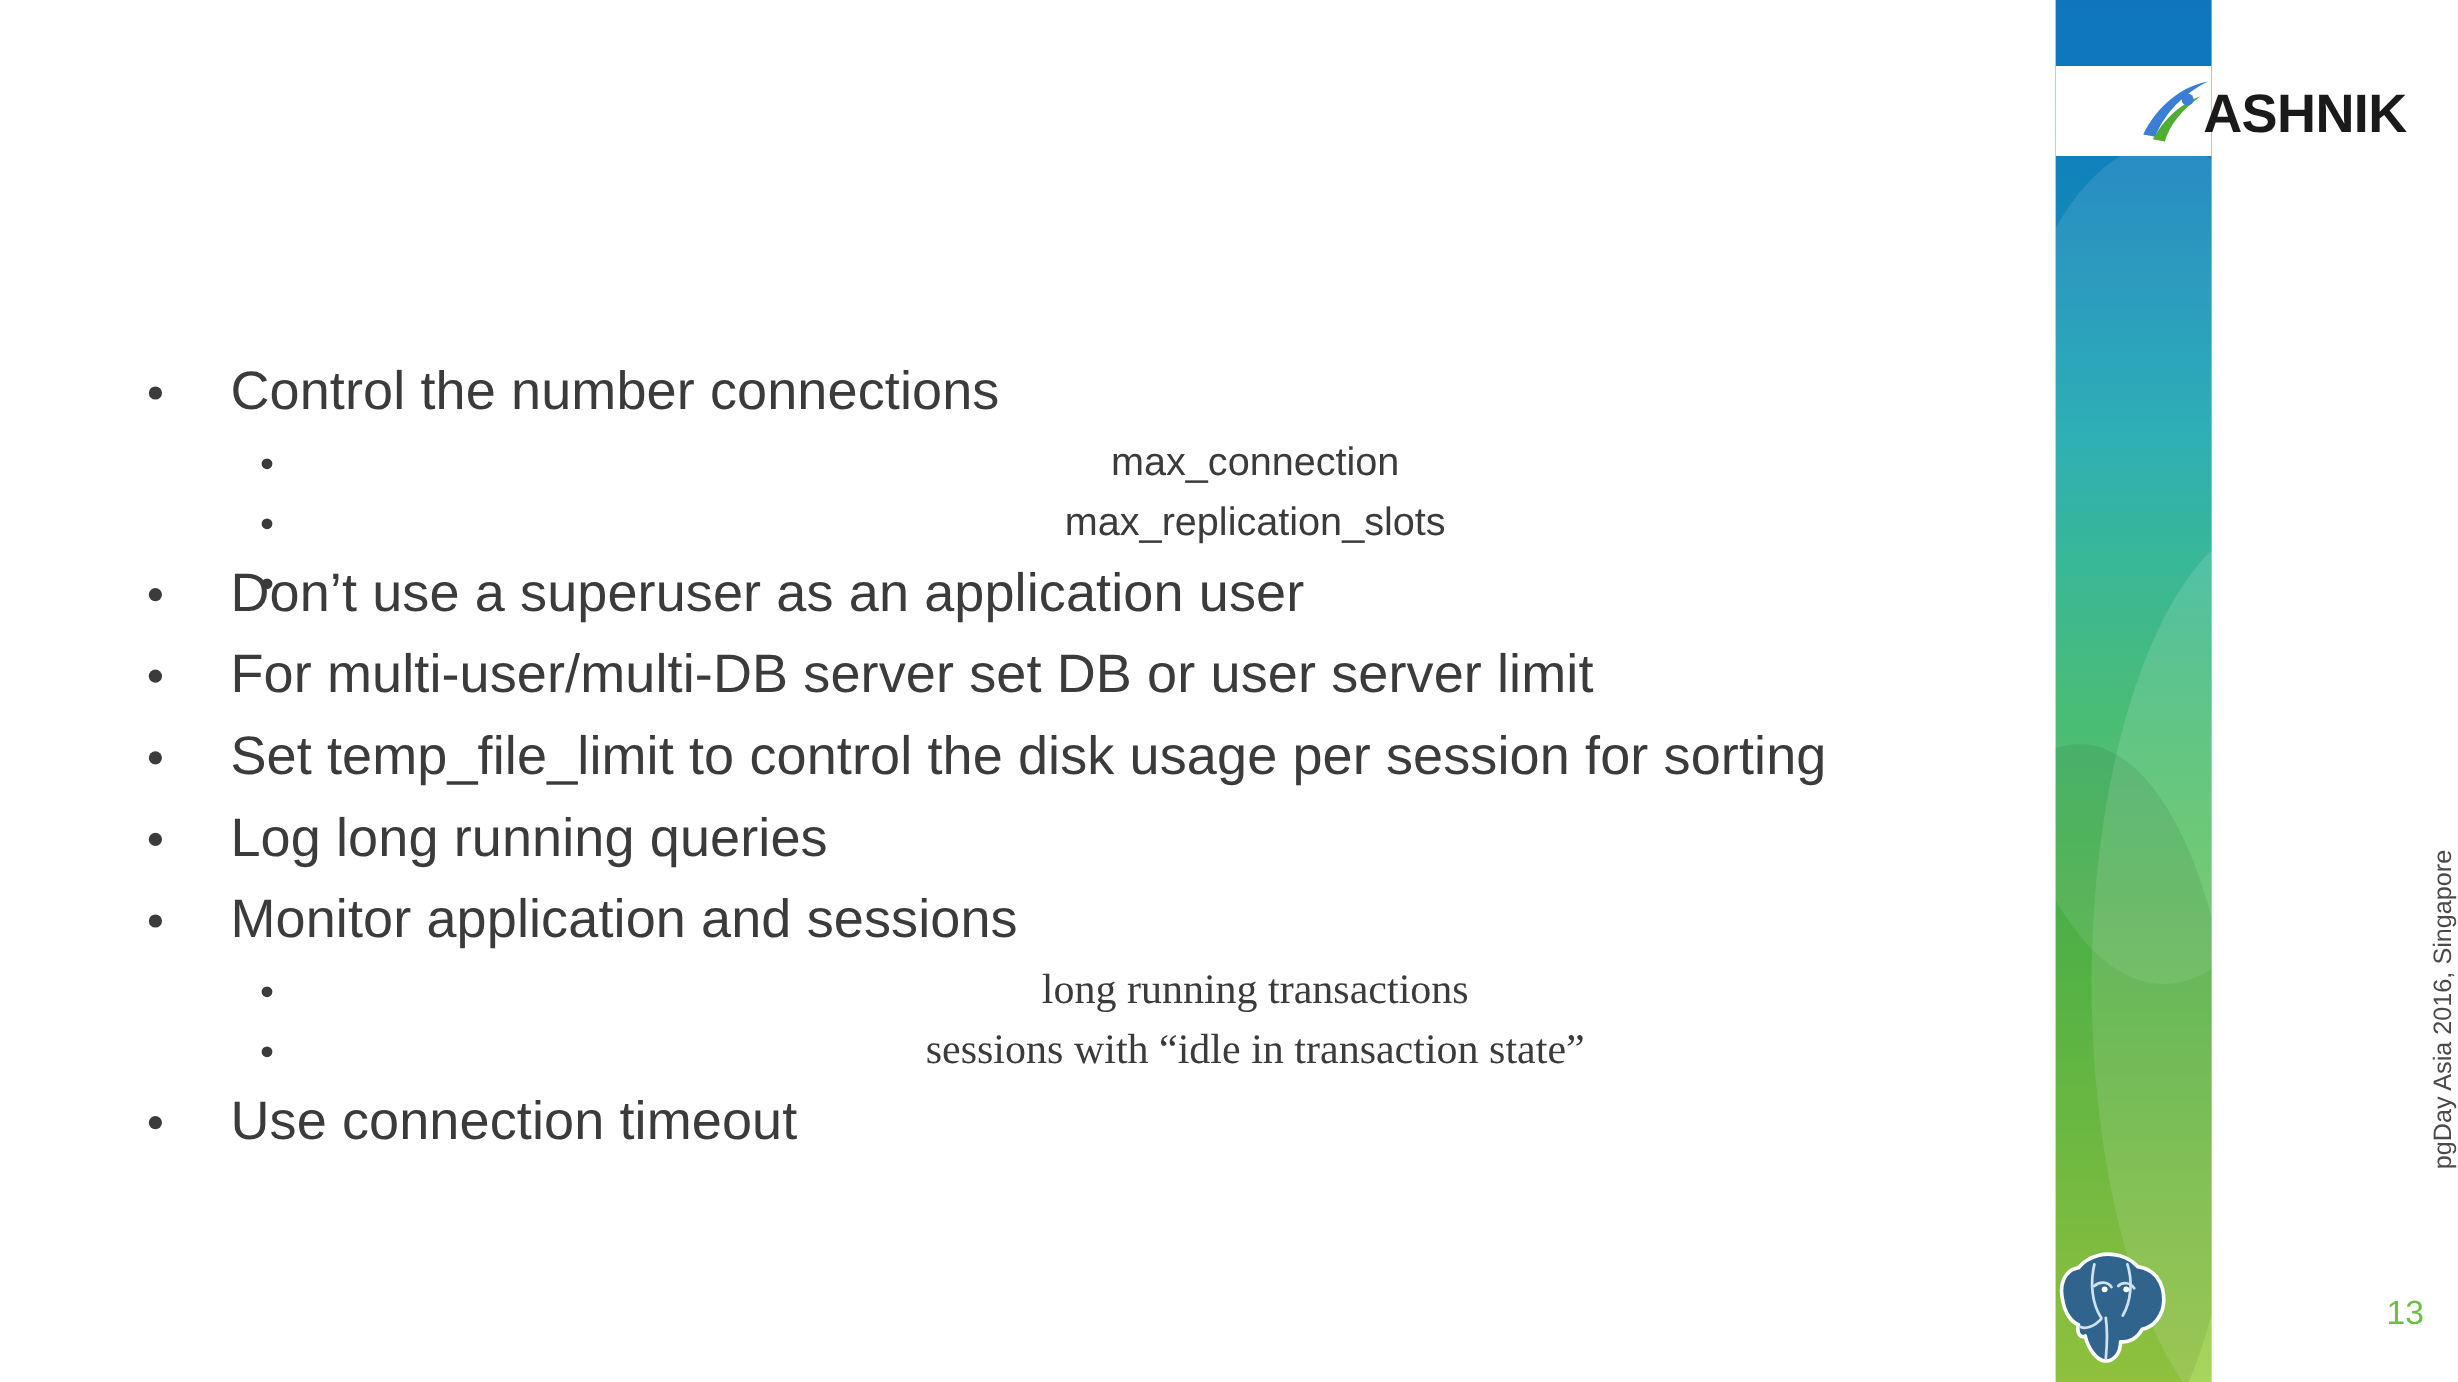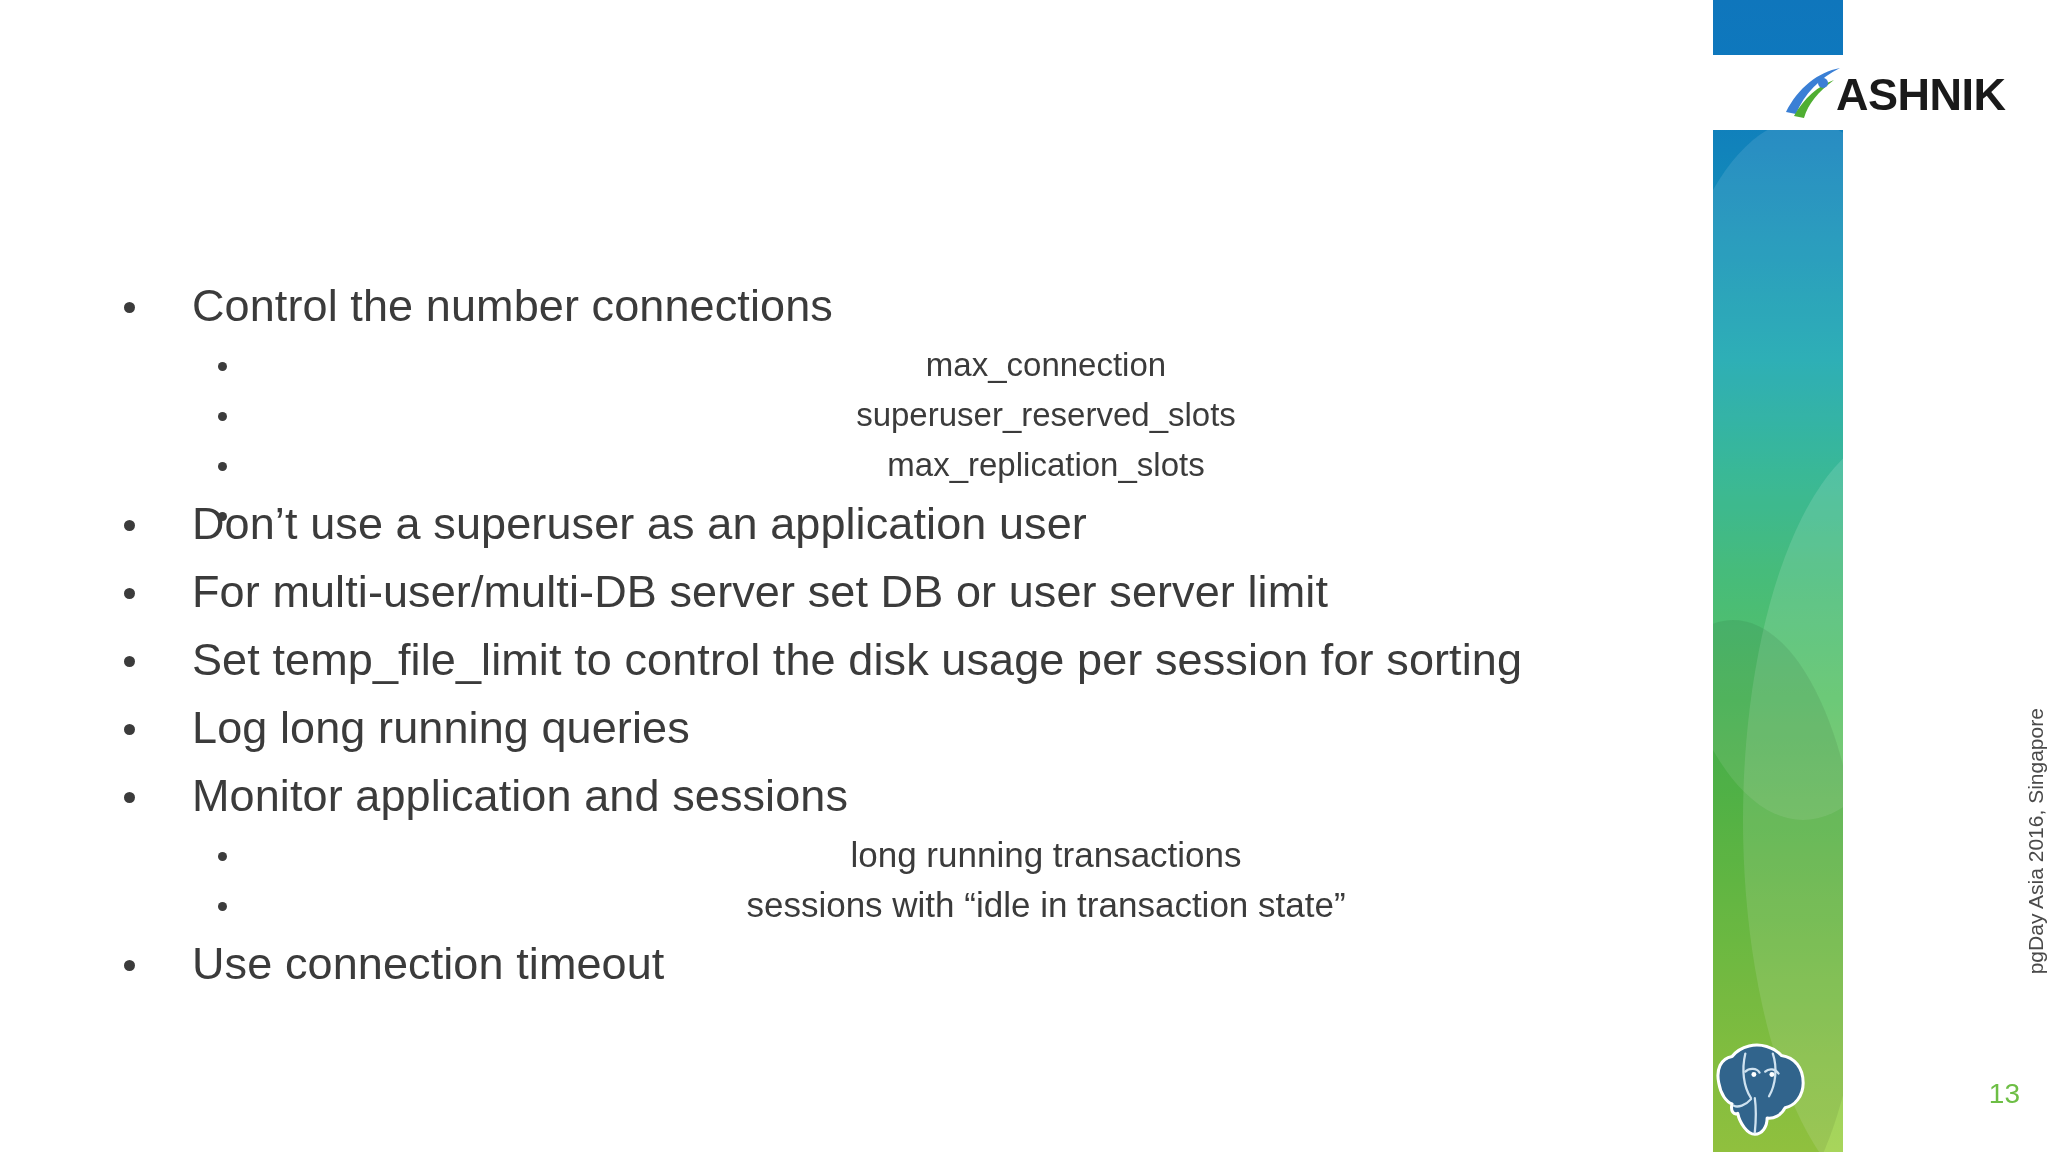--- a/index.html
+++ b/index.html
@@ -31,21 +31,21 @@
     font-weight: 400;
     color: #1776BF;
     letter-spacing: 0.2px;
     white-space: nowrap;
   }
 
   
   .body-list {
     position: absolute;
     left: 110px;
-    top: 272px;
+    top: 292px;
     width: 1700px;
   }
 
   .lvl1 {
     position: relative;
     display: block;
     padding-left: 82px;
     font-family: "Liberation Sans Narrow", "Liberation Sans", sans-serif;
     font-size: 45px;
     font-weight: 300;
@@ -85,21 +85,21 @@
     position: absolute;
     left: 108px;
     top: 0;
     width: 9px;
     height: 9px;
     border-radius: 50%;
     background: #3B3B3B;
     transform: translateY(22px);
   }
   .lvl2.narrow {
-    font-family: Liberation Sans, sans-serif;
+    font-family: Liberation Serif, serif;
     font-size: 35px;
   }
 
   
   .side-band {
     position: absolute;
     right: 205px;
     top: 0;
     width: 130px;
     height: 1152px;
@@ -217,21 +217,20 @@
 </head>
 <body>
 
 <div class="slide">
 
 
   <div class="body-list">
       <div class="lvl1"><span class="dot"></span><span>Control the number connections</span></div>
       <div class="sub-list">
         <div class="lvl2"><span class="dot"></span><span>max_connection</span></div>
-        <div class="lvl2"><span class="dot"></span><span>superuser_reserved_slots</span></div>
         <div class="lvl2"><span class="dot"></span><span>max_replication_slots</span></div>
         <div class="lvl2"><span class="dot"></span></div>
       </div>
       <div class="lvl1"><span class="dot"></span><span>Don’t use a superuser as an application user</span></div>
       <div class="lvl1"><span class="dot"></span><span>For multi-user/multi-DB server set DB or user server limit</span></div>
       <div class="lvl1"><span class="dot"></span><span>Set temp_file_limit to control the disk usage per session for sorting</span></div>
       <div class="lvl1"><span class="dot"></span><span>Log long running queries</span></div>
       <div class="lvl1"><span class="dot"></span><span>Monitor application and sessions</span></div>
       <div class="sub-list">
         <div class="lvl2 narrow"><span class="dot"></span><span>long running transactions</span></div>

